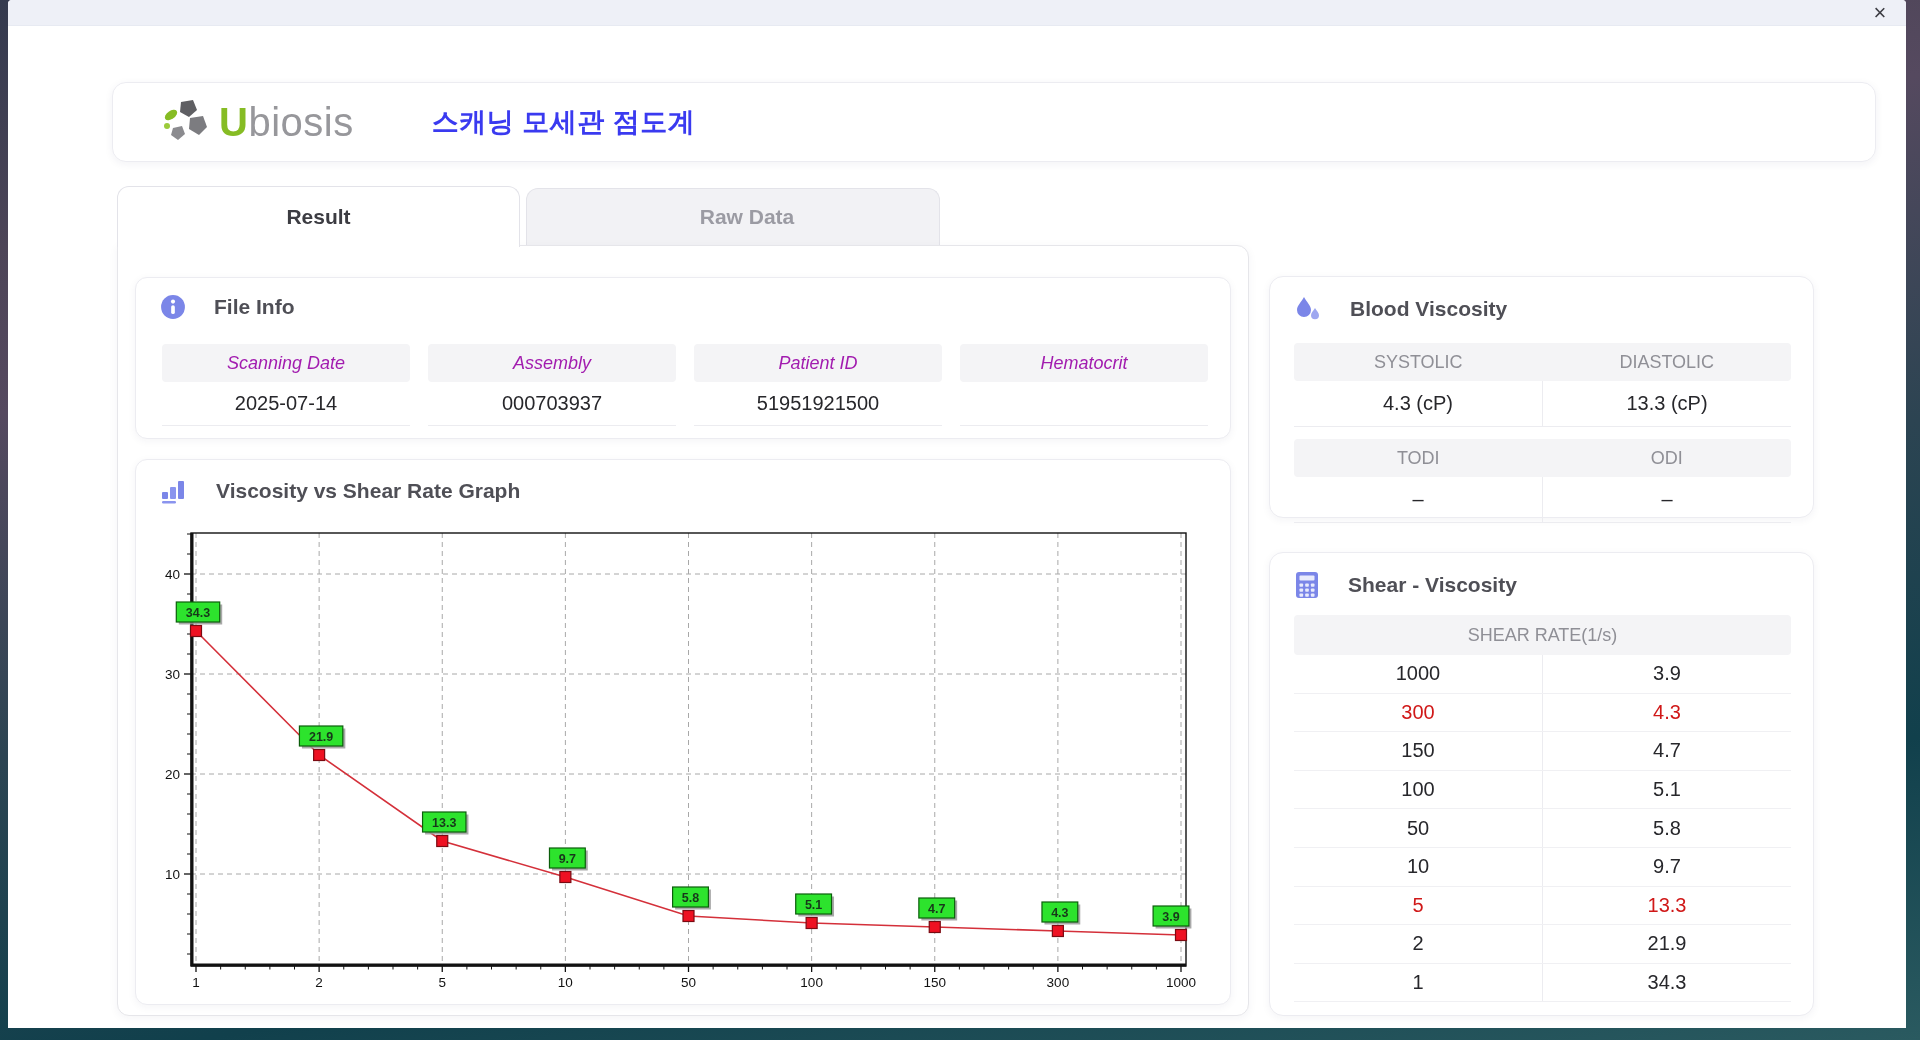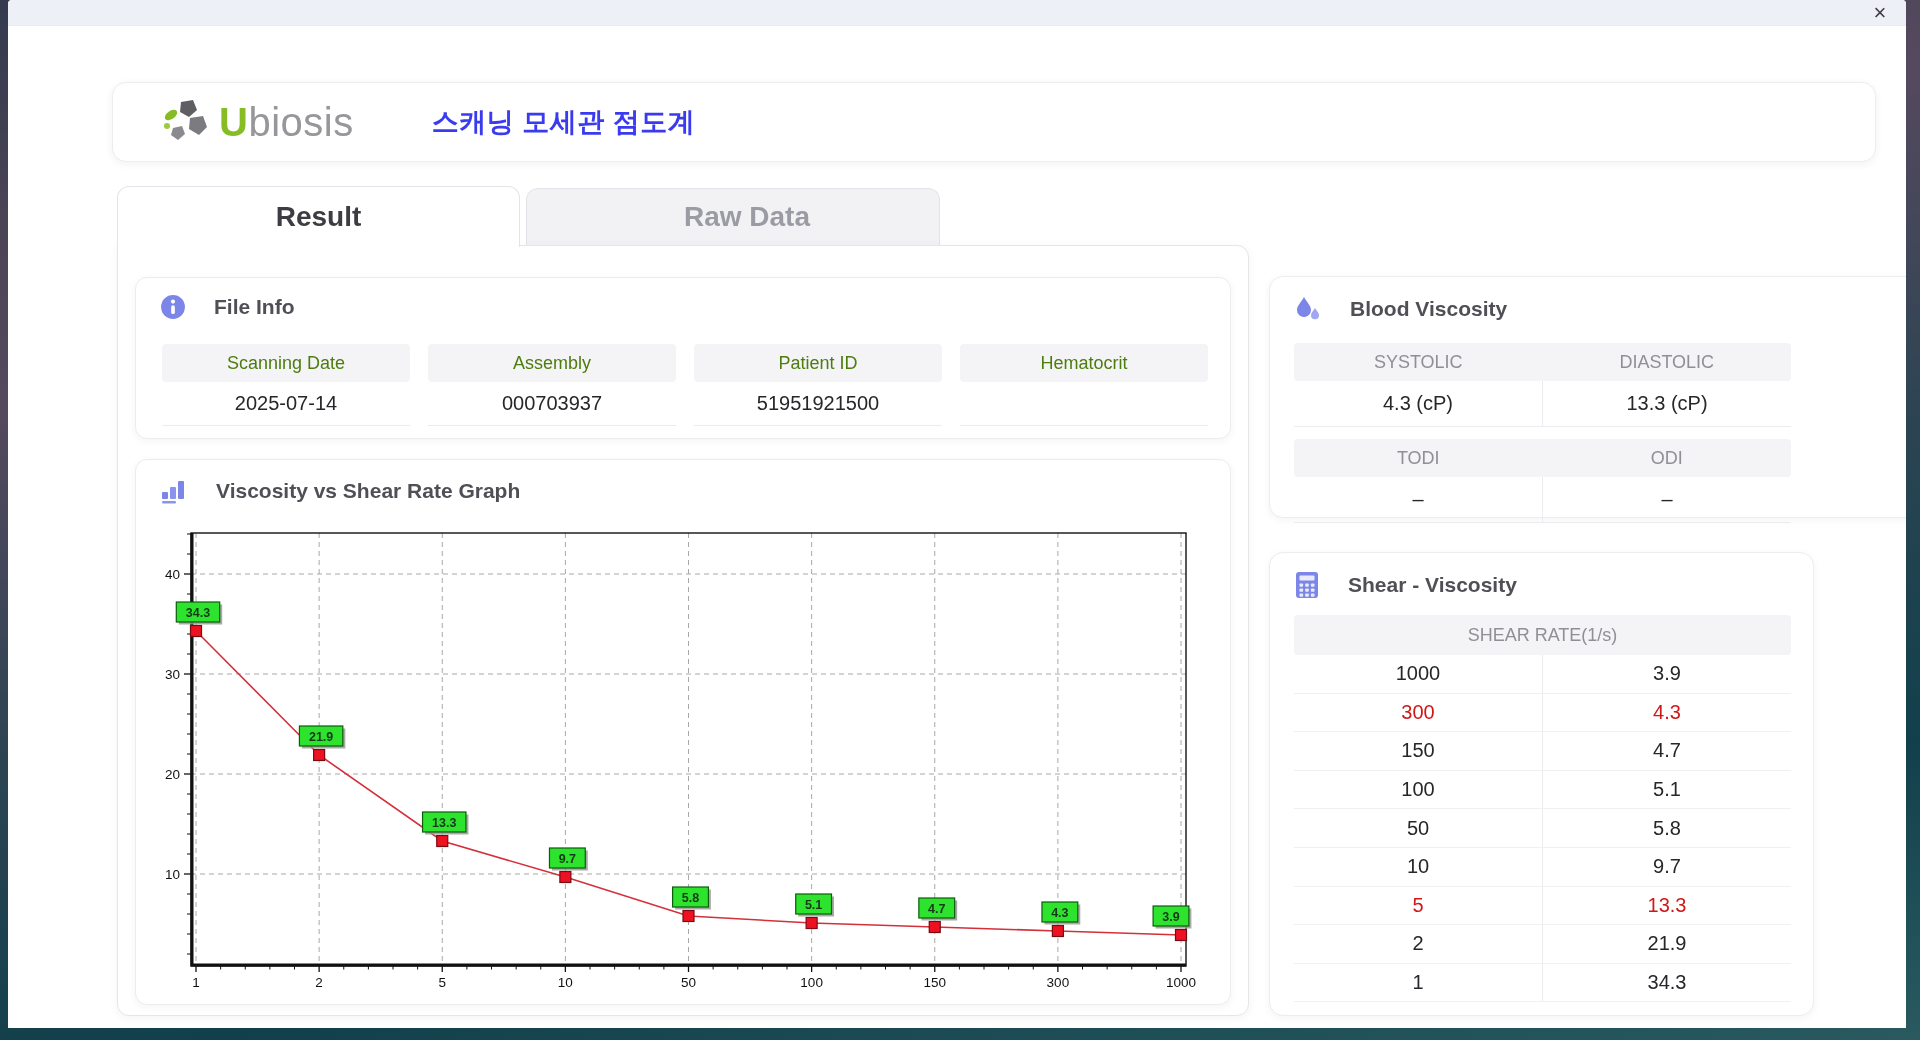--- a/index.html
+++ b/index.html
@@ -32,21 +32,21 @@
   .logo-text{ font-size:40px; letter-spacing:.5px; line-height:1; }
   .logo-text .u{ color:#86bc24; font-weight:700; }
   .logo-text .rest{ color:#97979b; font-weight:500; }
   .app-title{
     margin-left:78px; font-size:27px; font-weight:700; color:#3a3af0;
     letter-spacing:.5px;
   }
   
   .tab{
     position:absolute; display:flex; align-items:center; justify-content:center;
-    font-size:28px; font-weight:700; border:1px solid #e3e3e9; border-bottom:none;
+    font-size:21px; font-weight:700; border:1px solid #e3e3e9; border-bottom:none;
     border-radius:12px 12px 0 0;
   }
   .tab-result{ left:109px; top:186px; width:403px; height:61px; background:#fff; color:#3c3c42; z-index:3; }
   .tab-rawdata{ left:518px; top:188px; width:414px; height:57px; background:#f2f2f5; color:#9b9ba3; z-index:1;padding-left:28px; }
   
   .main-panel{
     position:absolute; left:109px; top:245px; width:1132px; height:771px;
     background:#fff; border:1px solid #e6e6ea; border-radius:0 12px 12px 12px;
     z-index:2; box-shadow:0 2px 10px rgba(40,40,80,.05);
   }
@@ -59,33 +59,33 @@
   .section-title{ display:flex; align-items:center; gap:28px; }
   .section-title .txt{ font-size:21px; font-weight:700; color:#4f4f56; }
   .fileinfo-title{ position:absolute; left:24px; top:16px; }
   .graph-title{ position:absolute; left:24px; top:18px; }
   
   .fi-grid{ position:absolute; left:26px; top:66px; width:1046px; display:flex; gap:18px; }
   .fi-col{ flex:1; display:flex; flex-direction:column; }
   .fi-head{
     height:38px; background:#f4f4f6; border-radius:4px;
     display:flex; align-items:center; justify-content:center;
-    font-size:18px; color:#4d7c0f;
+    font-size:18px; color:#a21caf;font-style:italic;
   }
   .fi-val{
     height:44px; background:#fff; border-bottom:1px solid #ececf0;
     display:flex; align-items:center; justify-content:center;
     font-size:20px; color:#27272b;
   }
   
   .card-right{
     position:absolute; background:#fff; border:1px solid #ececf1; border-radius:14px;
     box-shadow:0 2px 8px rgba(40,40,80,.05); z-index:2;
   }
-  .card-blood{ left:1261px; top:276px; width:651px; height:242px; }
+  .card-blood{ left:1261px; top:276px; width:545px; height:242px; }
   .card-shear{ left:1261px; top:552px; width:545px; height:464px; }
   .card-right .section-title{ position:absolute; left:24px; top:18px; }
   .bv-table{ position:absolute; left:24px; top:66px; width:497px; }
   .trow{ display:flex; width:100%;text-align:right; }
   .trow > div{ flex:1; display:flex; align-items:center; justify-content:center; }
   .hdr-row{ background:#f4f4f6; border-radius:4px; height:38px; font-size:18px; color:#8f8f96; }
   .val-row{ height:46px; font-size:20px; color:#27272b; border-bottom:1px solid #ececf0; }
   .val-row > div:first-child{ border-right:1px solid #ececf0; }
   .bv-gap{ height:12px; }
   .shear-table{ position:absolute; left:24px; top:62px; width:497px; }

